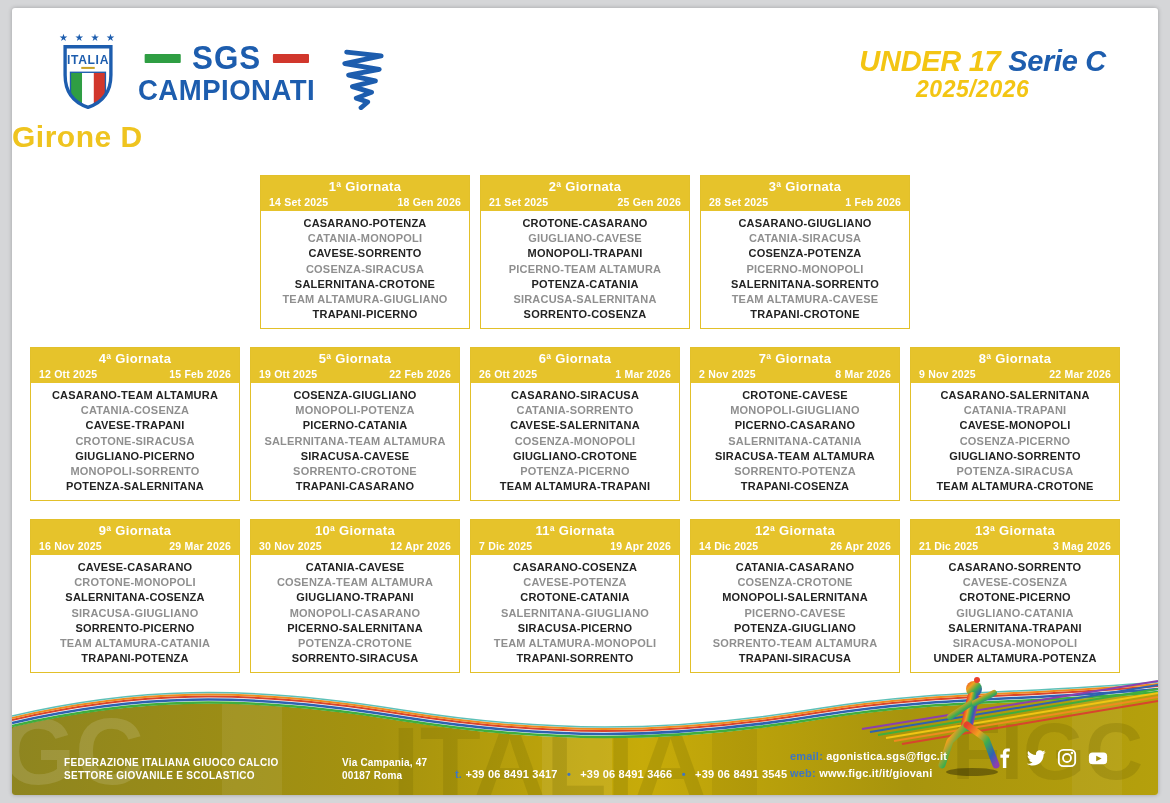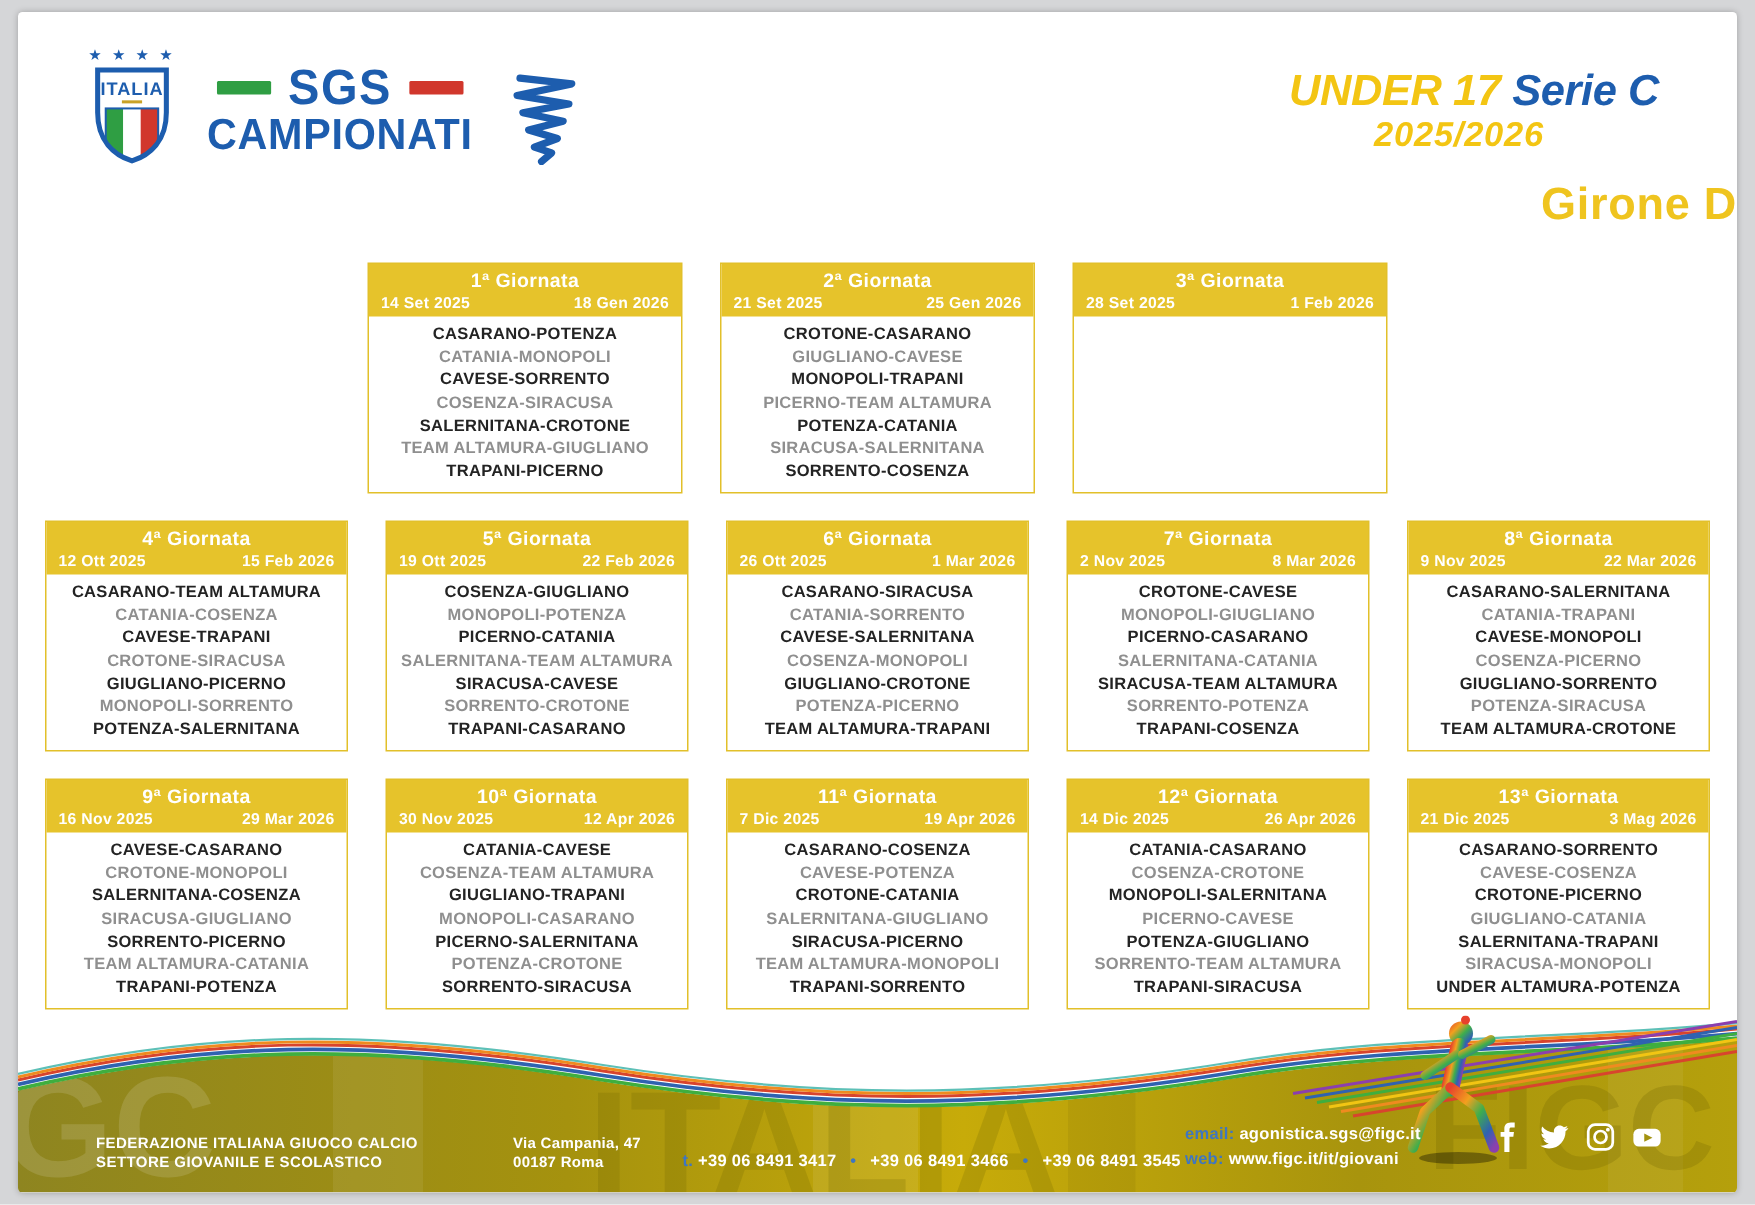--- a/index.html
+++ b/index.html
@@ -27,25 +27,25 @@
   .sgs-text{font-size:33px;font-weight:bold;color:#1d5dae;letter-spacing:1px;line-height:32px;}
   .campionati-text{font-size:29px;font-weight:bold;color:#1d5dae;letter-spacing:.5px;line-height:30px;margin-top:1px;}
   .trophy{margin-left:14px;margin-top:14px;}
 
   .comp-title{position:absolute;right:52px;top:38px;text-align:center;font-style:italic;font-weight:bold;line-height:30px;}
   .comp-title .l1{font-size:29px;letter-spacing:-.3px;white-space:nowrap;}
   .comp-title .yellow{color:#f3c513;margin-left:20px;}
   .comp-title .blue{color:#1d5dae;}
   .comp-title .season{font-size:23px;color:#f3c513;letter-spacing:.5px;line-height:26px;}
 
-  .group-title{position:absolute;left:0;right:0;top:112px;text-align:right;
-    font-size:30px;font-weight:bold;color:#efc41f;letter-spacing:.5px;padding-left:36px;}
+  .group-title{position:absolute;left:0;right:0;top:112px;text-align:left;
+    font-size:30px;font-weight:bold;color:#efc41f;letter-spacing:.5px;}
 
   
-  .cards-row{position:absolute;left:18px;right:18px;display:flex;gap:25px;}
+  .cards-row{position:absolute;left:18px;right:18px;display:flex;gap:10px;}
   #row1{top:167px;justify-content:center;}
   #row2{top:339px;}
   #row3{top:511px;}
   .round-card{width:210px;background:#fff;border:1px solid #e2c02a;box-sizing:border-box;}
   .round-head{background:#e6c32b;color:#fff;padding:3px 8px 3px;}
   .round-title{text-align:center;font-size:13px;font-weight:bold;letter-spacing:.3px;line-height:16px;}
   .round-dates{display:flex;justify-content:space-between;font-size:10.5px;font-weight:bold;line-height:12px;margin-top:1px;letter-spacing:.2px;}
   .round-body{padding:5px 3px 6px;}
   .match{text-align:center;font-size:11px;line-height:15.2px;font-weight:bold;letter-spacing:.2px;color:#8f8f8f;white-space:nowrap;}
   .match:nth-child(odd){color:#232323;}
@@ -151,20 +151,29 @@
         </div>
     </div>
       <div class="round-card">
       <div class="round-head">
         <div class="round-title">3ª Giornata</div>
         <div class="round-dates">
           <span>28 Set 2025</span>
           <span>1 Feb 2026</span>
         </div>
       </div>
+      <div class="round-body">
+          <div class="match">CASARANO-GIUGLIANO</div>
+          <div class="match">CATANIA-SIRACUSA</div>
+          <div class="match">COSENZA-POTENZA</div>
+          <div class="match">PICERNO-MONOPOLI</div>
+          <div class="match">SALERNITANA-SORRENTO</div>
+          <div class="match">TEAM ALTAMURA-CAVESE</div>
+          <div class="match">TRAPANI-CROTONE</div>
+        </div>
     </div>
     </div>
   <div class="cards-row" id="row2">
       <div class="round-card">
       <div class="round-head">
         <div class="round-title">4ª Giornata</div>
         <div class="round-dates">
           <span>12 Ott 2025</span>
           <span>15 Feb 2026</span>
         </div>

